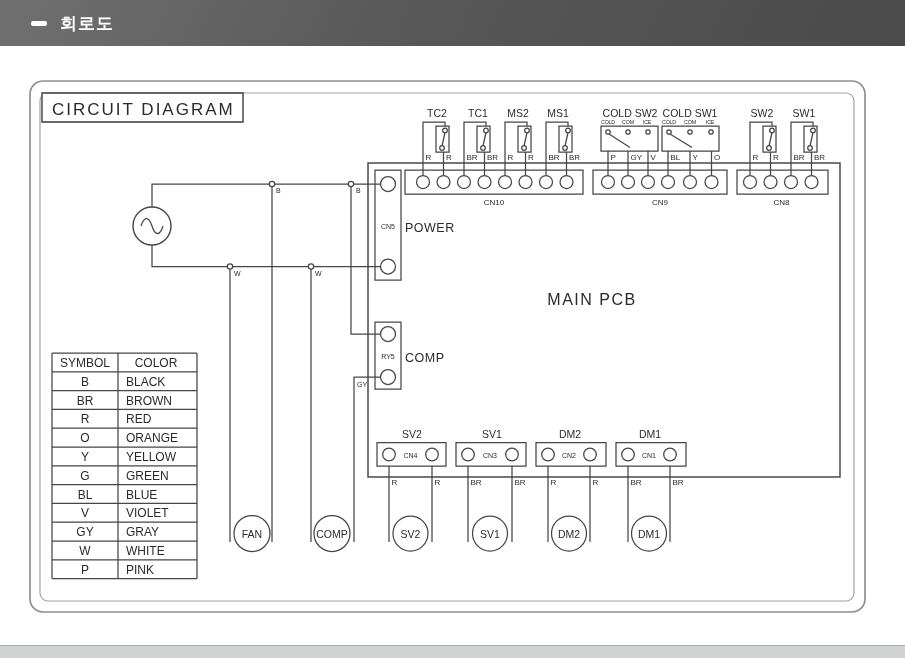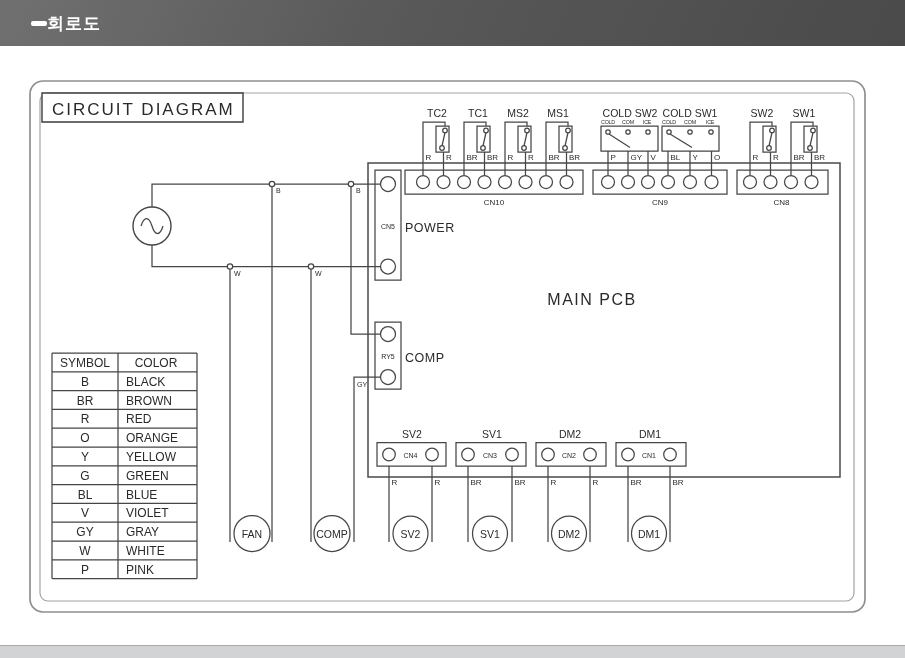--- a/index.html
+++ b/index.html
@@ -3,21 +3,21 @@
 <meta charset="utf-8">
 <style>
   html,body{margin:0;padding:0;background:#ffffff;}
   .page{position:relative;width:905px;height:658px;background:#ffffff;overflow:hidden;
         font-family:"Liberation Sans",sans-serif;}
   .header{position:absolute;left:0;top:0;width:905px;height:46px;
           background:linear-gradient(115deg,#707070 0%,#585858 45%,#4a4a4a 100%);
           display:flex;align-items:center;}
   .dash{display:inline-block;width:16px;height:5px;background:#ffffff;border-radius:2px;
         margin-left:31px;}
-  .header-title{color:#ffffff;font-size:17px;font-weight:bold;letter-spacing:1px;}
+  .header-title{color:#ffffff;font-size:17px;font-weight:bold;margin-left:13px;letter-spacing:1px;}
   .footer{position:absolute;left:0;top:645px;width:905px;height:13px;background:#d2d3d5;
           border-top:1px solid #a8a9ab;box-sizing:border-box;}
   svg{position:absolute;left:0;top:46px;}
   svg *{vector-effect:non-scaling-stroke;}
   .ln{stroke:#464646;stroke-width:1.25;fill:none;}
   .ln-thick{stroke:#4a4a4a;stroke-width:1.5;fill:none;}
   .wbox{stroke:#464646;stroke-width:1.25;fill:#ffffff;}
   .frame-outer{stroke:#8f8f8f;stroke-width:1.7;fill:none;}
   .frame-inner{stroke:#a3a3a3;stroke-width:1.2;fill:none;}
   text{fill:#2a2a2a;font-family:"Liberation Sans",sans-serif;}

